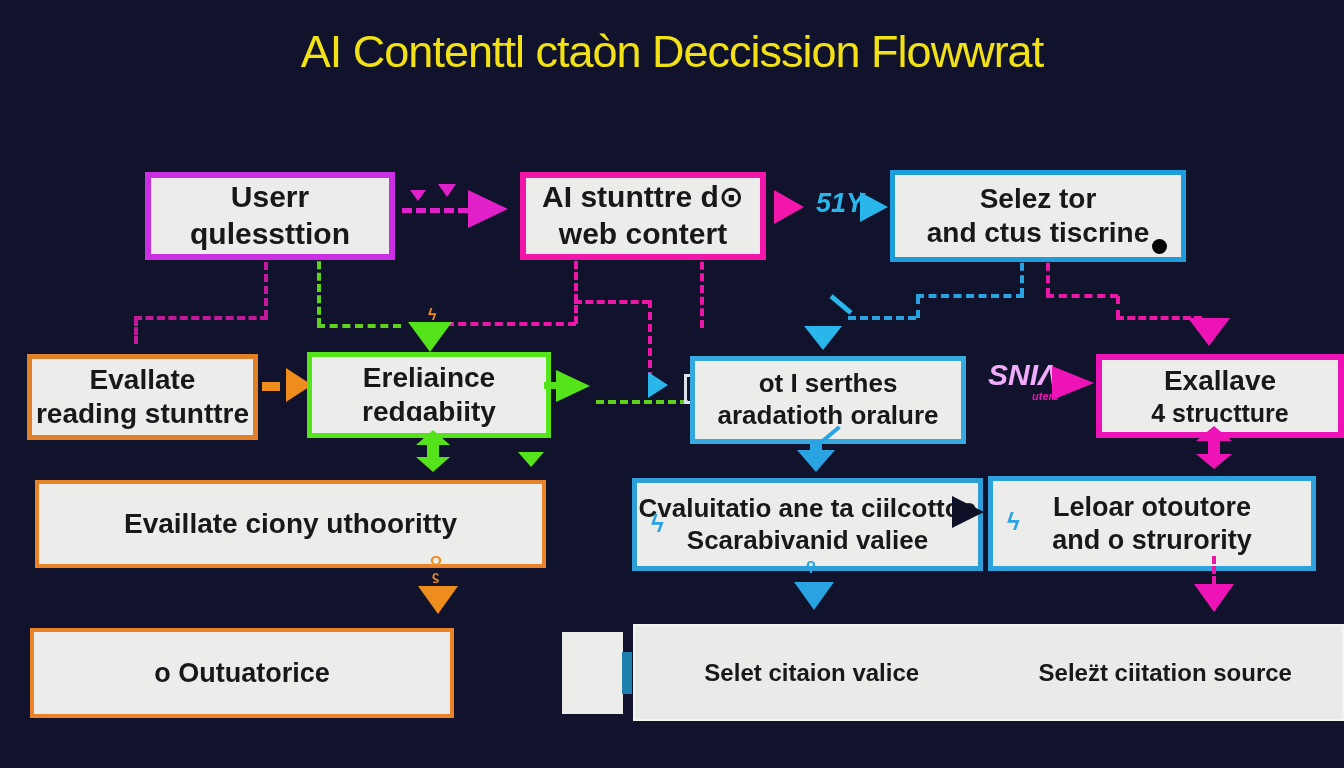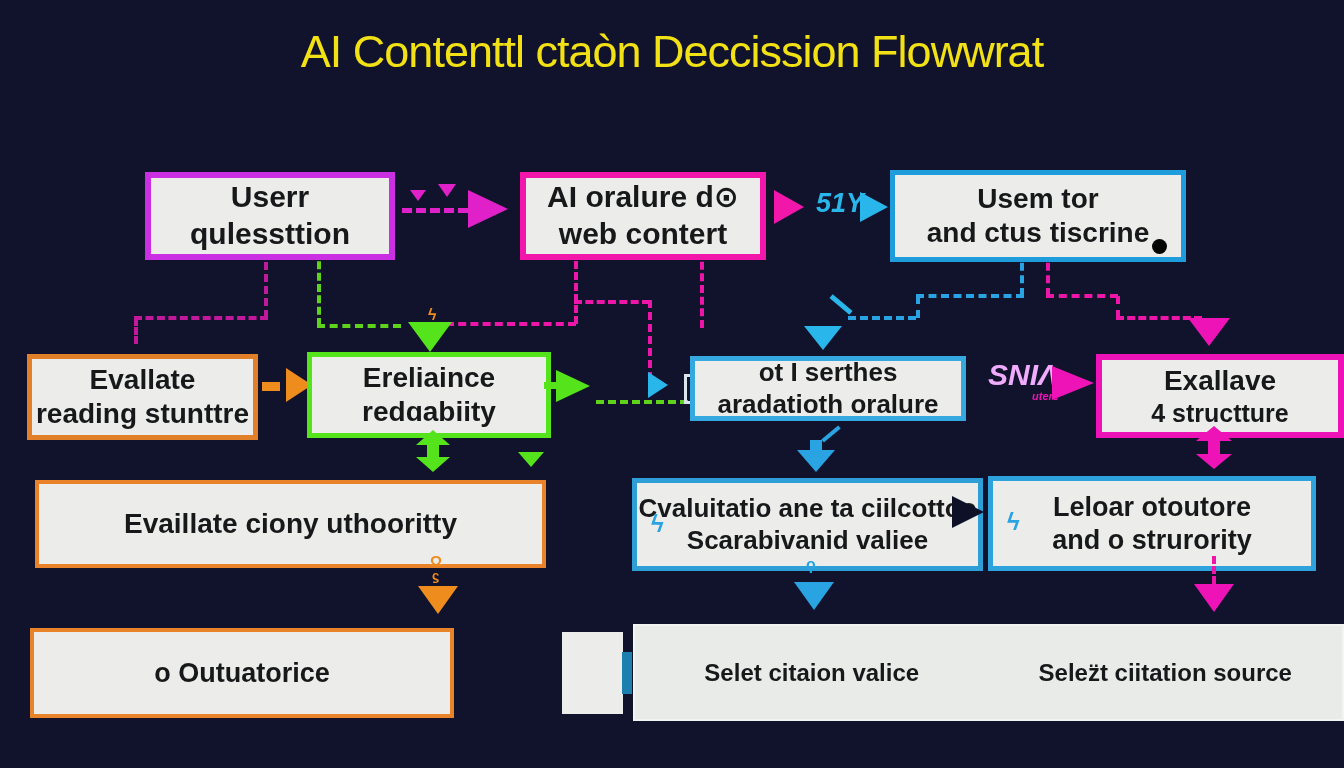--- a/index.html
+++ b/index.html
@@ -10,21 +10,21 @@
   .box{position:absolute;background:#ecedeb;color:#17181a;font-weight:700;
        display:flex;flex-direction:column;align-items:center;justify-content:center;
        text-align:center;line-height:1.22;box-sizing:border-box;margin-top:12px;}
   .box .ic{position:absolute;left:14px;top:26px;font-size:24px;font-weight:700;color:#2aa3e2;}
   
   #bx-a{left:145px;top:160px;width:250px;height:88px;border:6px solid #cb2fe3;font-size:30px;}
   #bx-b{left:520px;top:160px;width:246px;height:88px;border:6px solid #f316ab;font-size:30px;}
   #bx-c{left:890px;top:158px;width:296px;height:92px;border:5px solid #1f9cdb;font-size:28px;}
   #bx-d{left:27px;top:342px;width:231px;height:86px;border:5px solid #e2802a;font-size:28px;}
   #bx-e{left:307px;top:340px;width:244px;height:86px;border:5px solid #55e41c;font-size:28px;}
-  #bx-f{left:690px;top:344px;width:276px;height:65px;border:5px solid #35a8e0;font-size:26px;}
+  #bx-f{left:690px;top:344px;width:276px;height:88px;border:5px solid #35a8e0;font-size:26px;}
   #bx-g{left:1096px;top:342px;width:248px;height:84px;border:6px solid #ee13b6;font-size:28px;}
   #bx-h{left:35px;top:468px;width:511px;height:88px;border:4px solid #e8832a;font-size:28px;}
   #bx-i{left:632px;top:466px;width:351px;height:93px;border:5px solid #2e9fd6;font-size:26px;}
   #bx-j{left:988px;top:464px;width:328px;height:95px;border:5px solid #2da2dc;font-size:27px;}
   #bx-k{left:30px;top:616px;width:424px;height:90px;border:4px solid #e8832a;font-size:27px;}
   #bx-k-ext{left:562px;top:620px;width:61px;height:82px;border:none;}
   #bx-l{left:633px;top:612px;width:711px;height:97px;border:2px solid #f2f4f2;background:#e9ebe9;
         flex-direction:row;font-size:24px;font-weight:700;}
   #bx-l .cell{flex:1;text-align:center;}
   
@@ -71,30 +71,30 @@
     <div>Userr</div>
     <div>qulessttion</div>
   </div>
 
   <div class="tri" style="left:410px;top:190px;border-left:8px solid transparent;border-right:8px solid transparent;border-top:11px solid #e020c8;"></div>
   <div class="tri" style="left:438px;top:184px;border-left:9px solid transparent;border-right:9px solid transparent;border-top:13px solid #e020c8;"></div>
   <div class="hl" style="left:402px;top:208px;width:66px;border-color:#e020c8;border-top-width:5px;"></div>
   <div class="tri" style="left:468px;top:190px;border-top:19px solid transparent;border-bottom:19px solid transparent;border-left:40px solid #e020c8;"></div>
 
   <div class="box" id="bx-b">
-    <div>AI oralure d⊙</div>
+    <div>AI stunttre d⊙</div>
     <div>web contert</div>
   </div>
 
   <div class="tri" style="left:774px;top:190px;border-top:17px solid transparent;border-bottom:17px solid transparent;border-left:30px solid #f316ab;"></div>
   <div class="glyph" style="left:816px;top:188px;font-size:27px;color:#29b6ea;font-style:italic;">51Y</div>
   <div class="tri" style="left:860px;top:192px;border-top:15px solid transparent;border-bottom:15px solid transparent;border-left:28px solid #29b6ea;"></div>
 
   <div class="box" id="bx-c">
-    <div>Usem tor</div>
+    <div>Selez tor</div>
     <div>and ctus tiscrine</div>
   </div>
   <div class="dot" style="left:1152px;top:239px;"></div>
 
   <div class="glyph" style="left:428px;top:306px;font-size:16px;color:#ef8c1e;">ϟ</div>
   <div class="tri" style="left:408px;top:322px;border-left:22px solid transparent;border-right:22px solid transparent;border-top:30px solid #55e41c;"></div>
   <div class="bar" style="left:828px;top:302px;width:26px;height:5px;background:#29b6ea;transform:rotate(40deg);"></div>
   <div class="tri" style="left:804px;top:326px;border-left:19px solid transparent;border-right:19px solid transparent;border-top:24px solid #29b6ea;"></div>
 
   <div class="box" id="bx-d">

